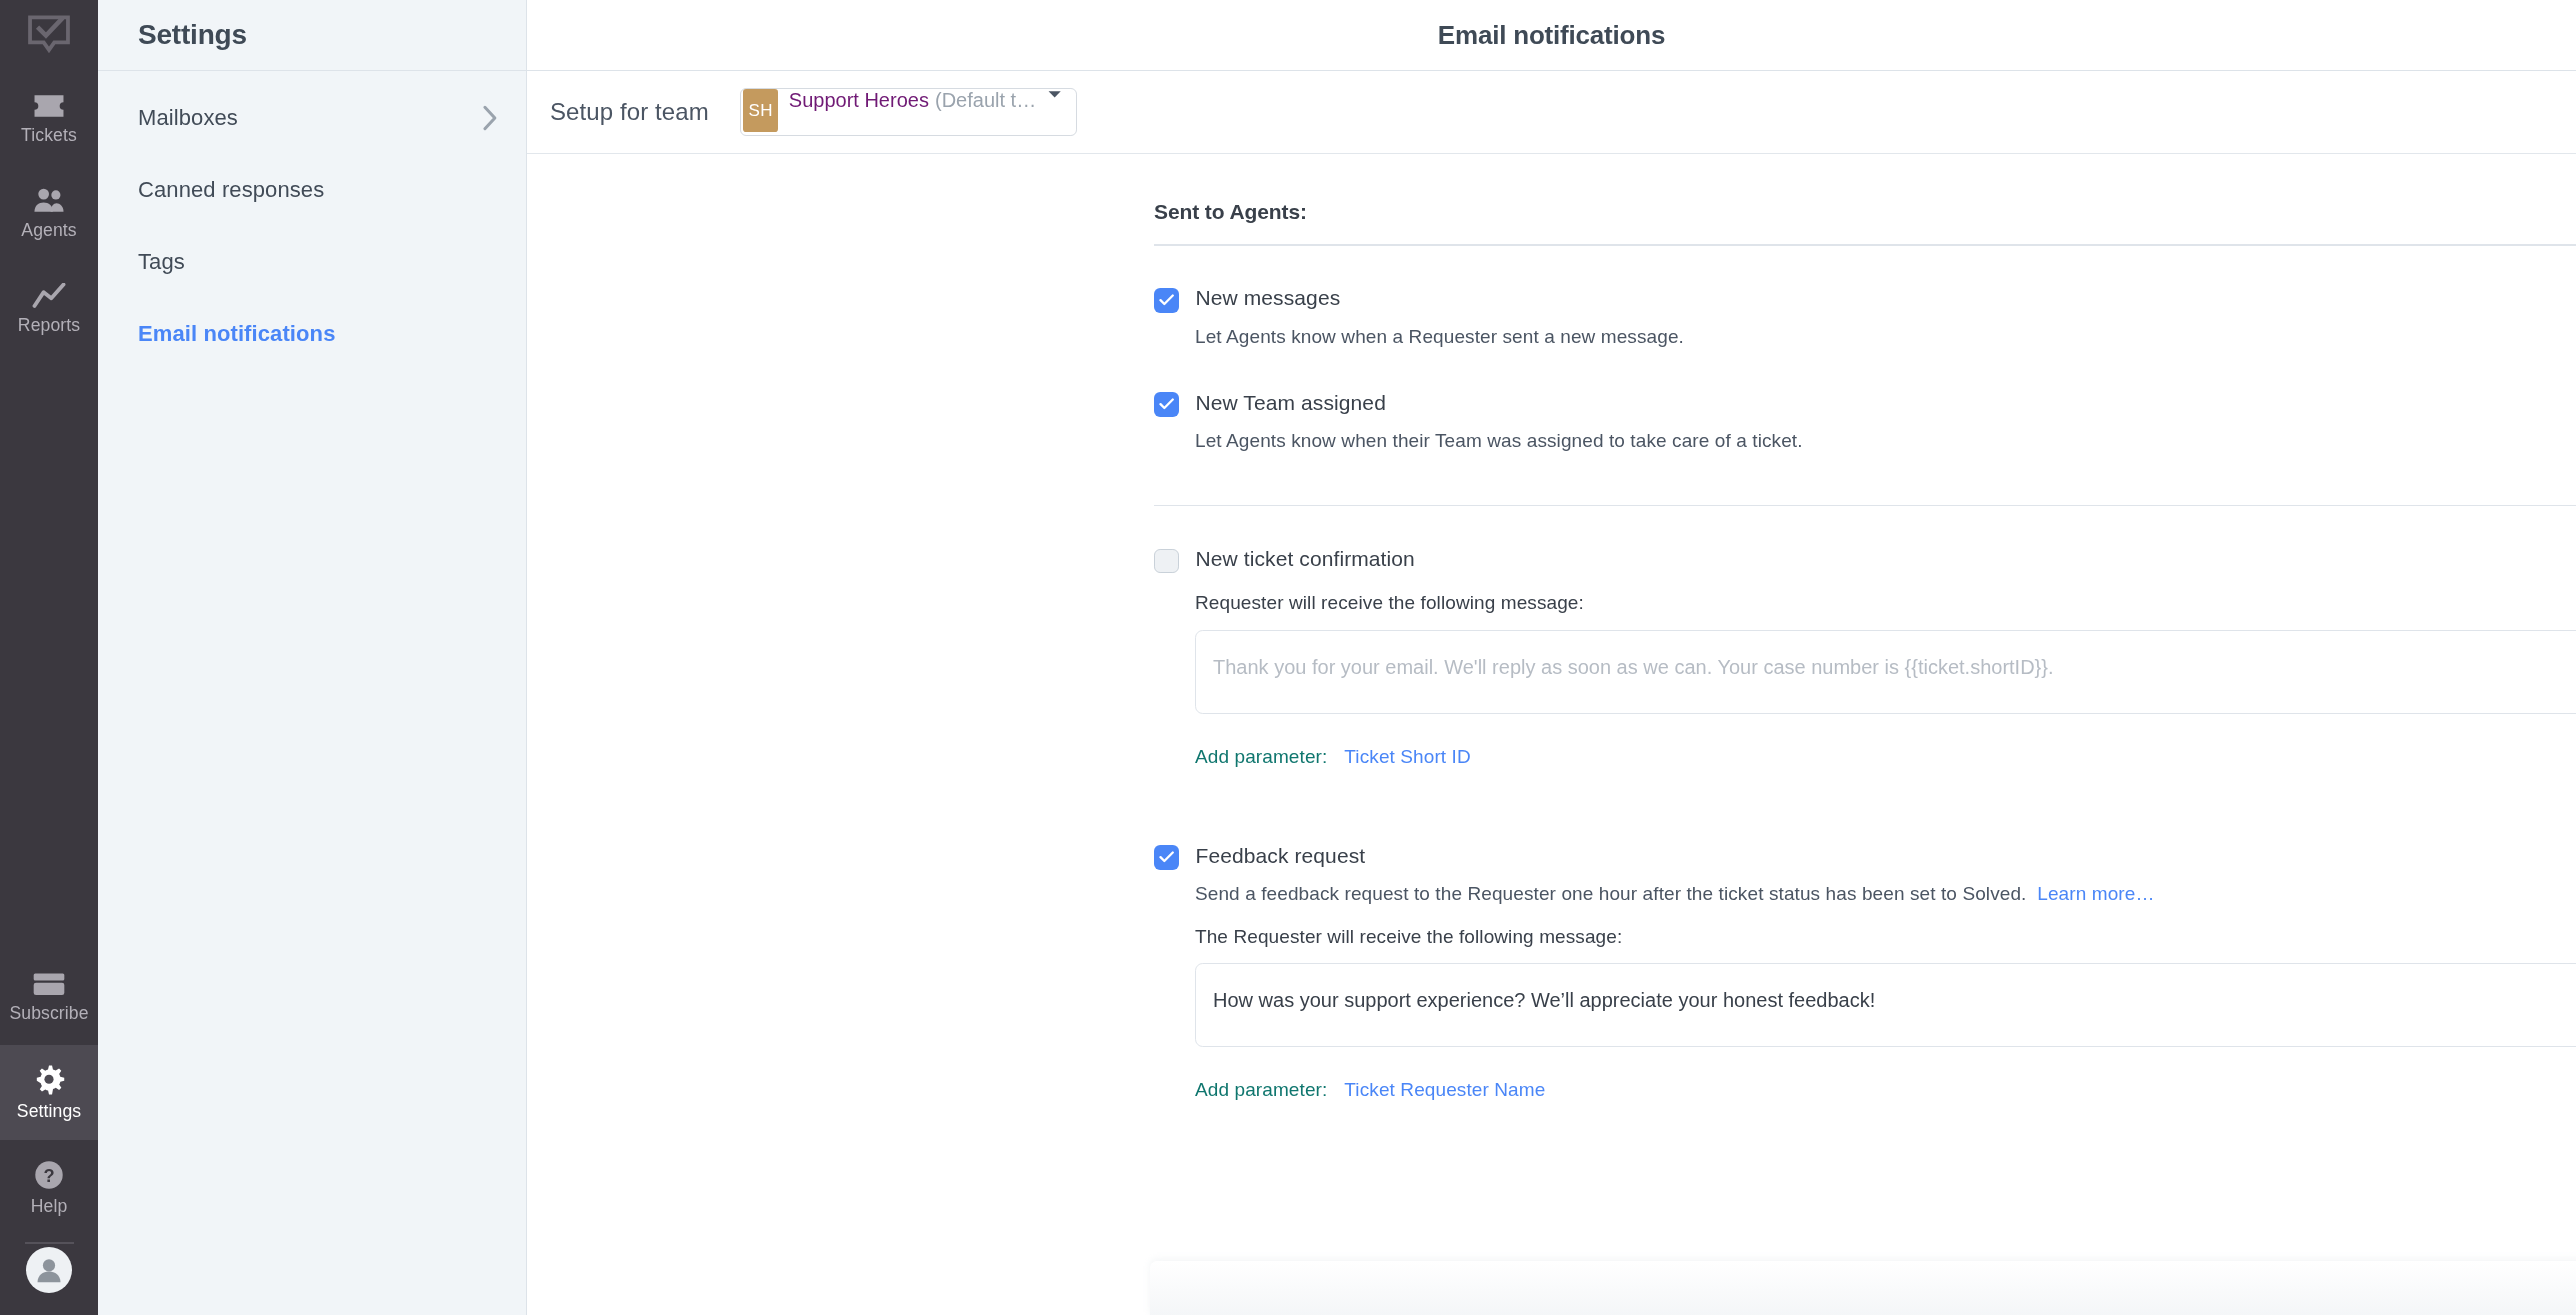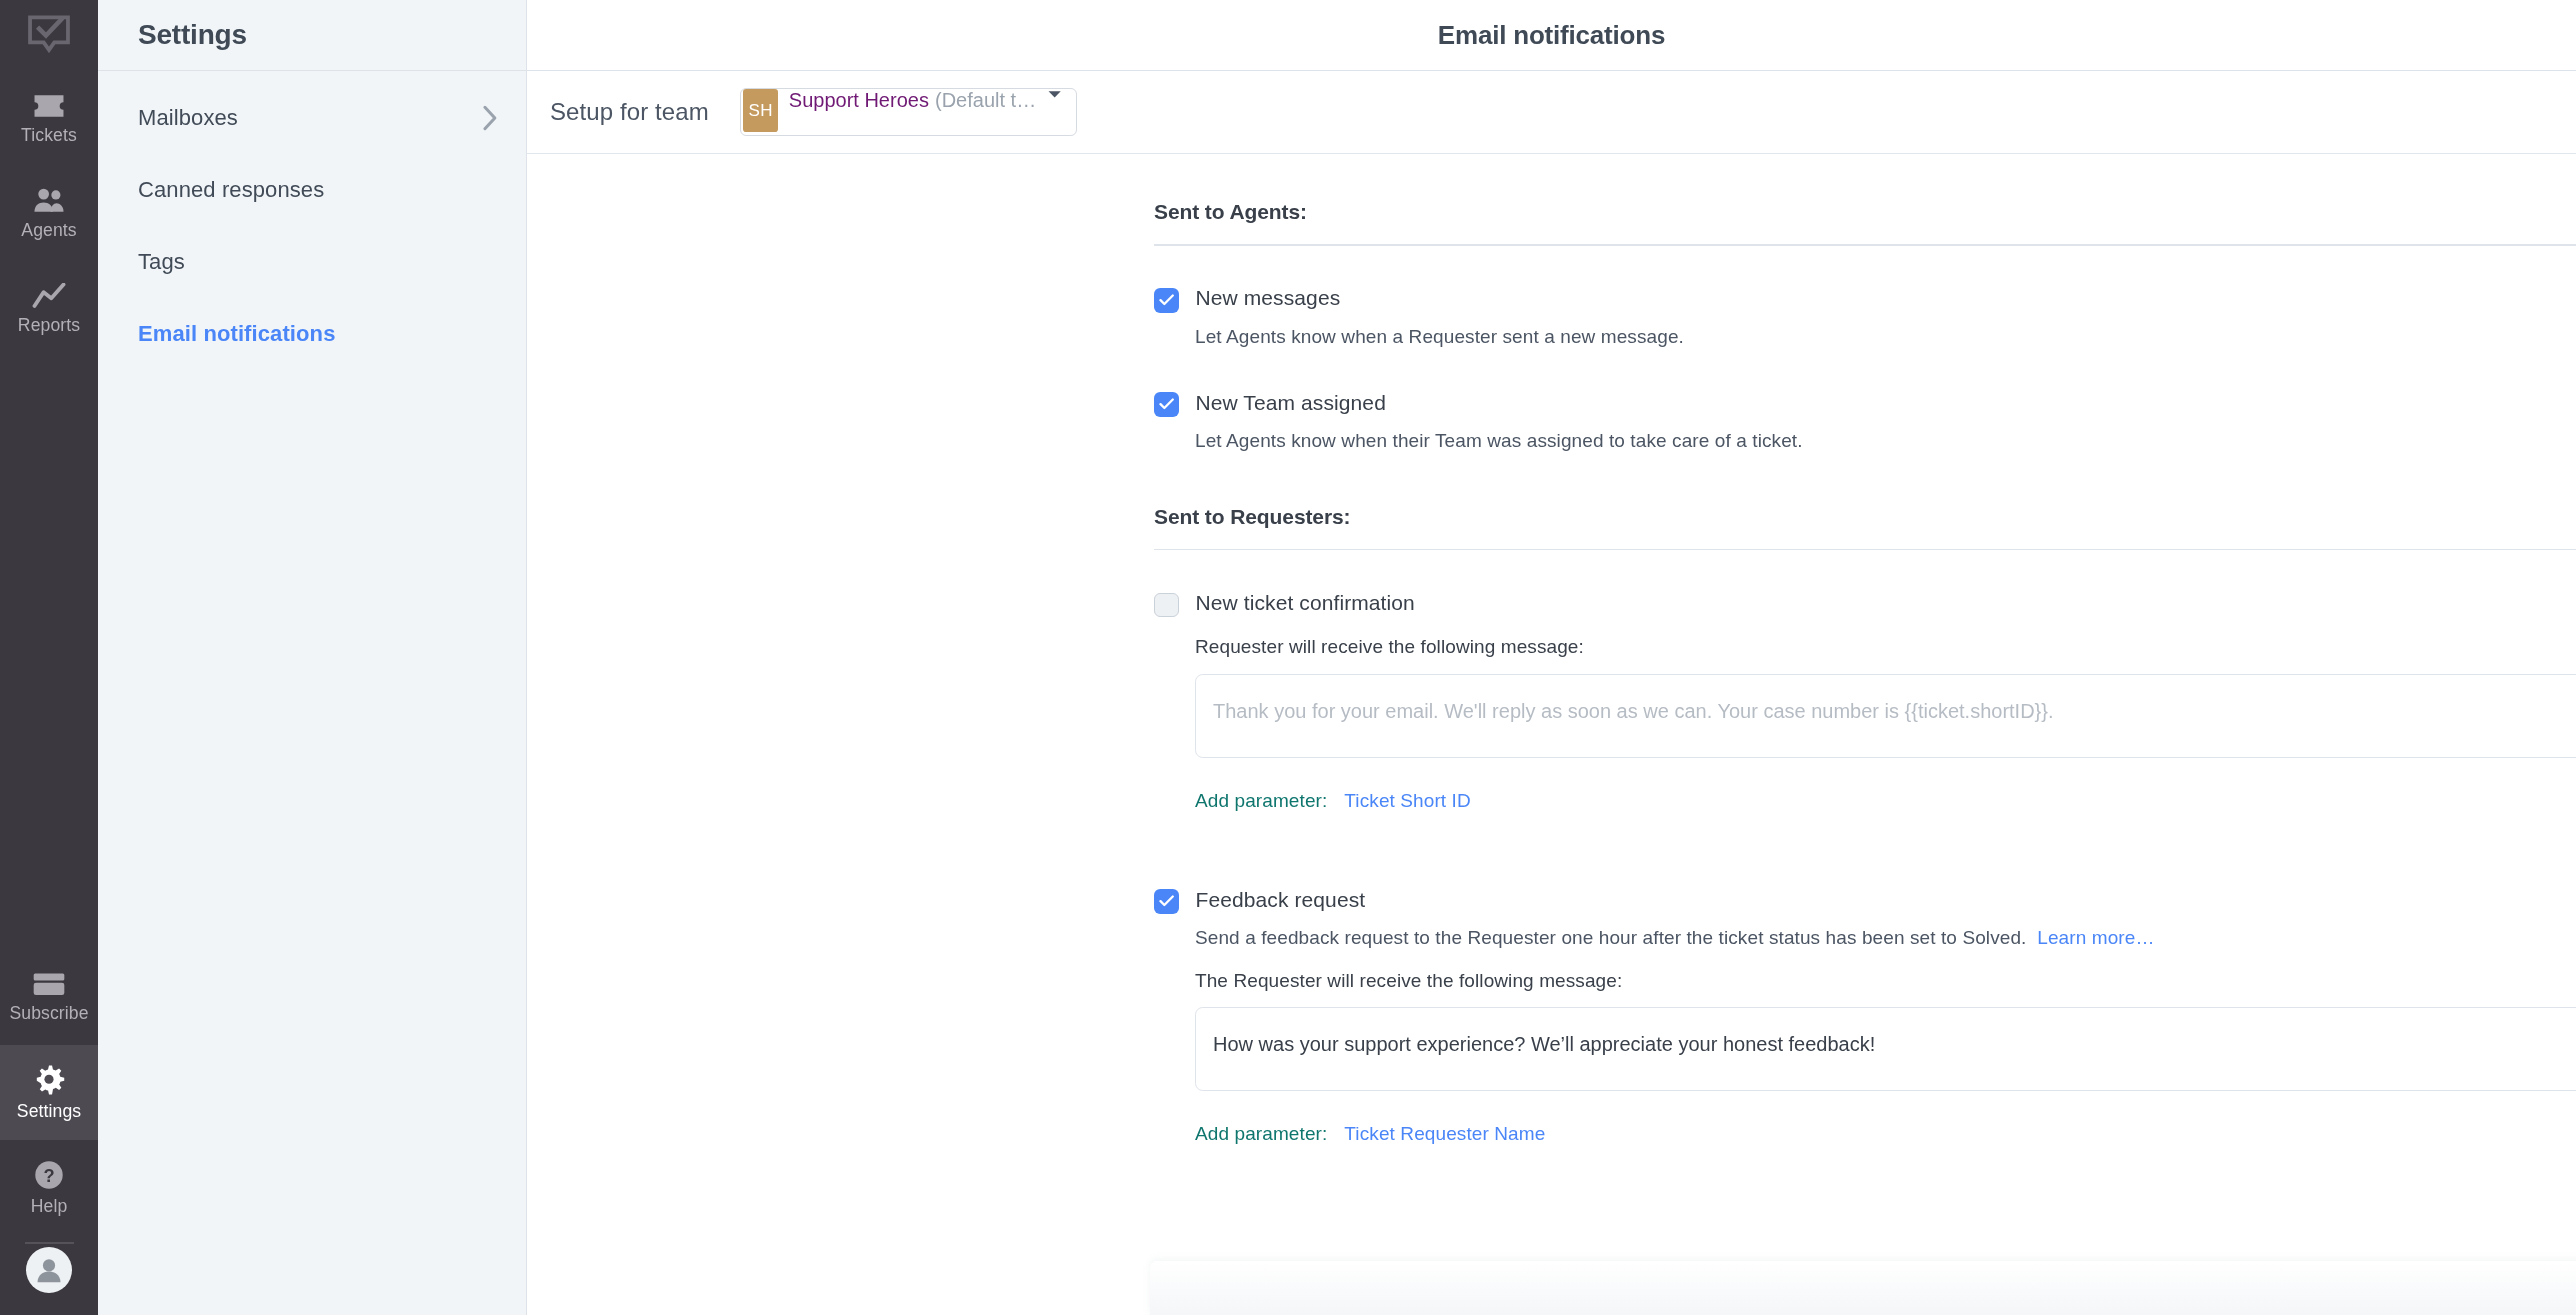--- a/index.html
+++ b/index.html
@@ -316,21 +316,20 @@
               </span>
               <span class="opt-label">New Team assigned</span>
             </div>
             <div class="opt-desc">Let Agents know when their Team was assigned to take care of a ticket.</div>
           </div>
         </div>
 
         <div class="gap-lg"></div>
 
         <div>
-          <div class="section-title">Sent to Requesters:</div>
           <div class="section-rule"></div>
 
           <div class="opt">
             <div class="opt-row">
               <span class="cbox off"></span>
               <span class="opt-label">New ticket confirmation</span>
             </div>
             <div class="sub-label">Requester will receive the following message:</div>
             <textarea class="ta" rows="2" placeholder="Thank you for your email. We'll reply as soon as we can. Your case number is {{ticket.shortID}}." style=""></textarea>
             <div class="param-row">

